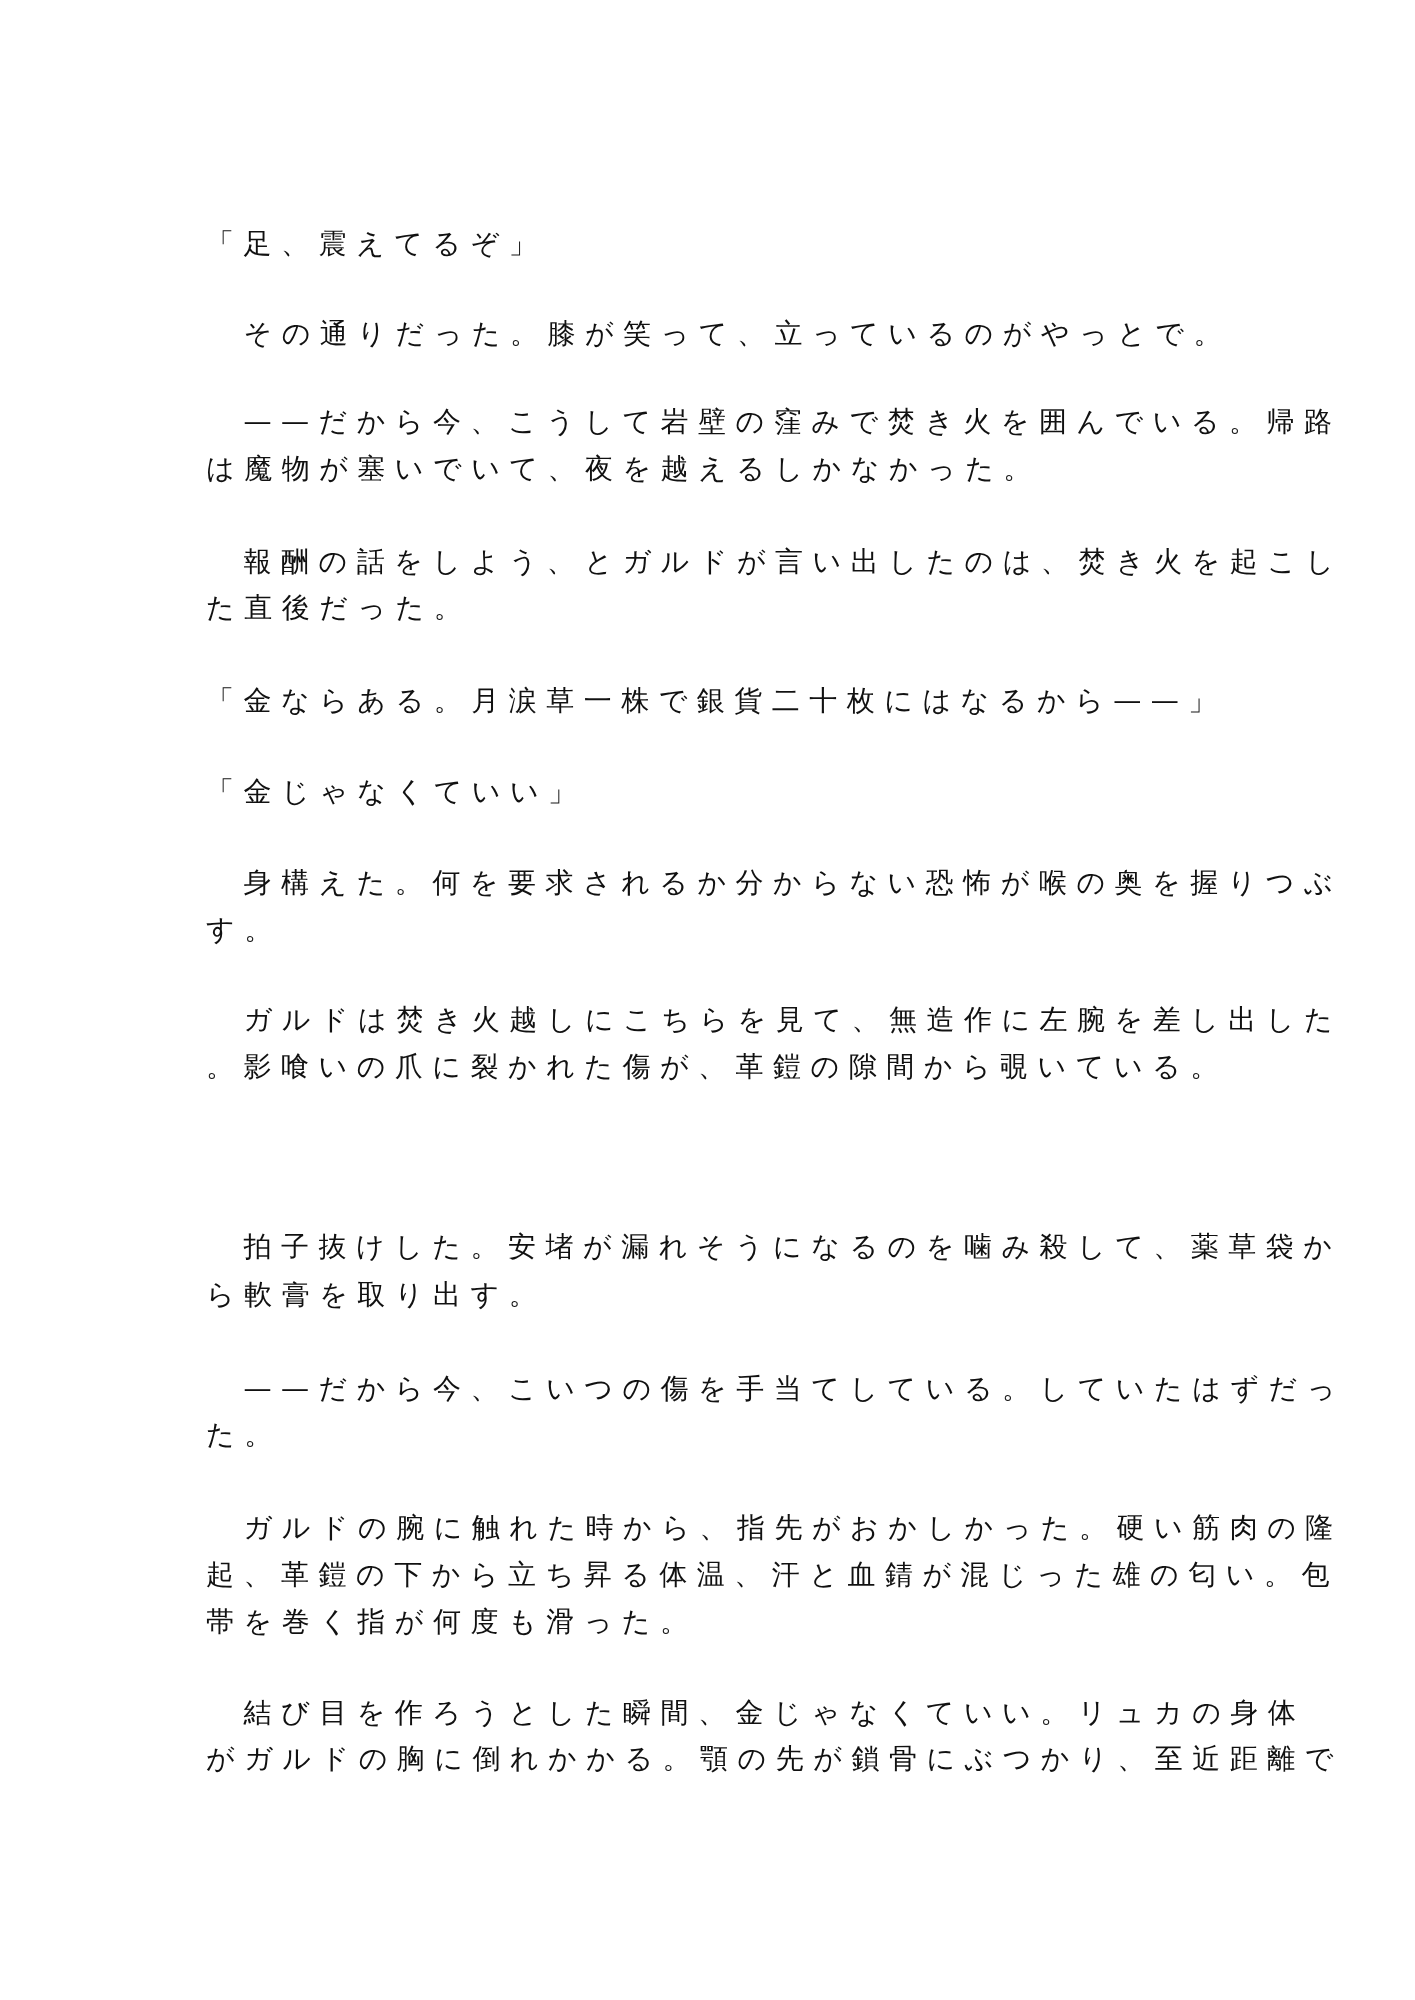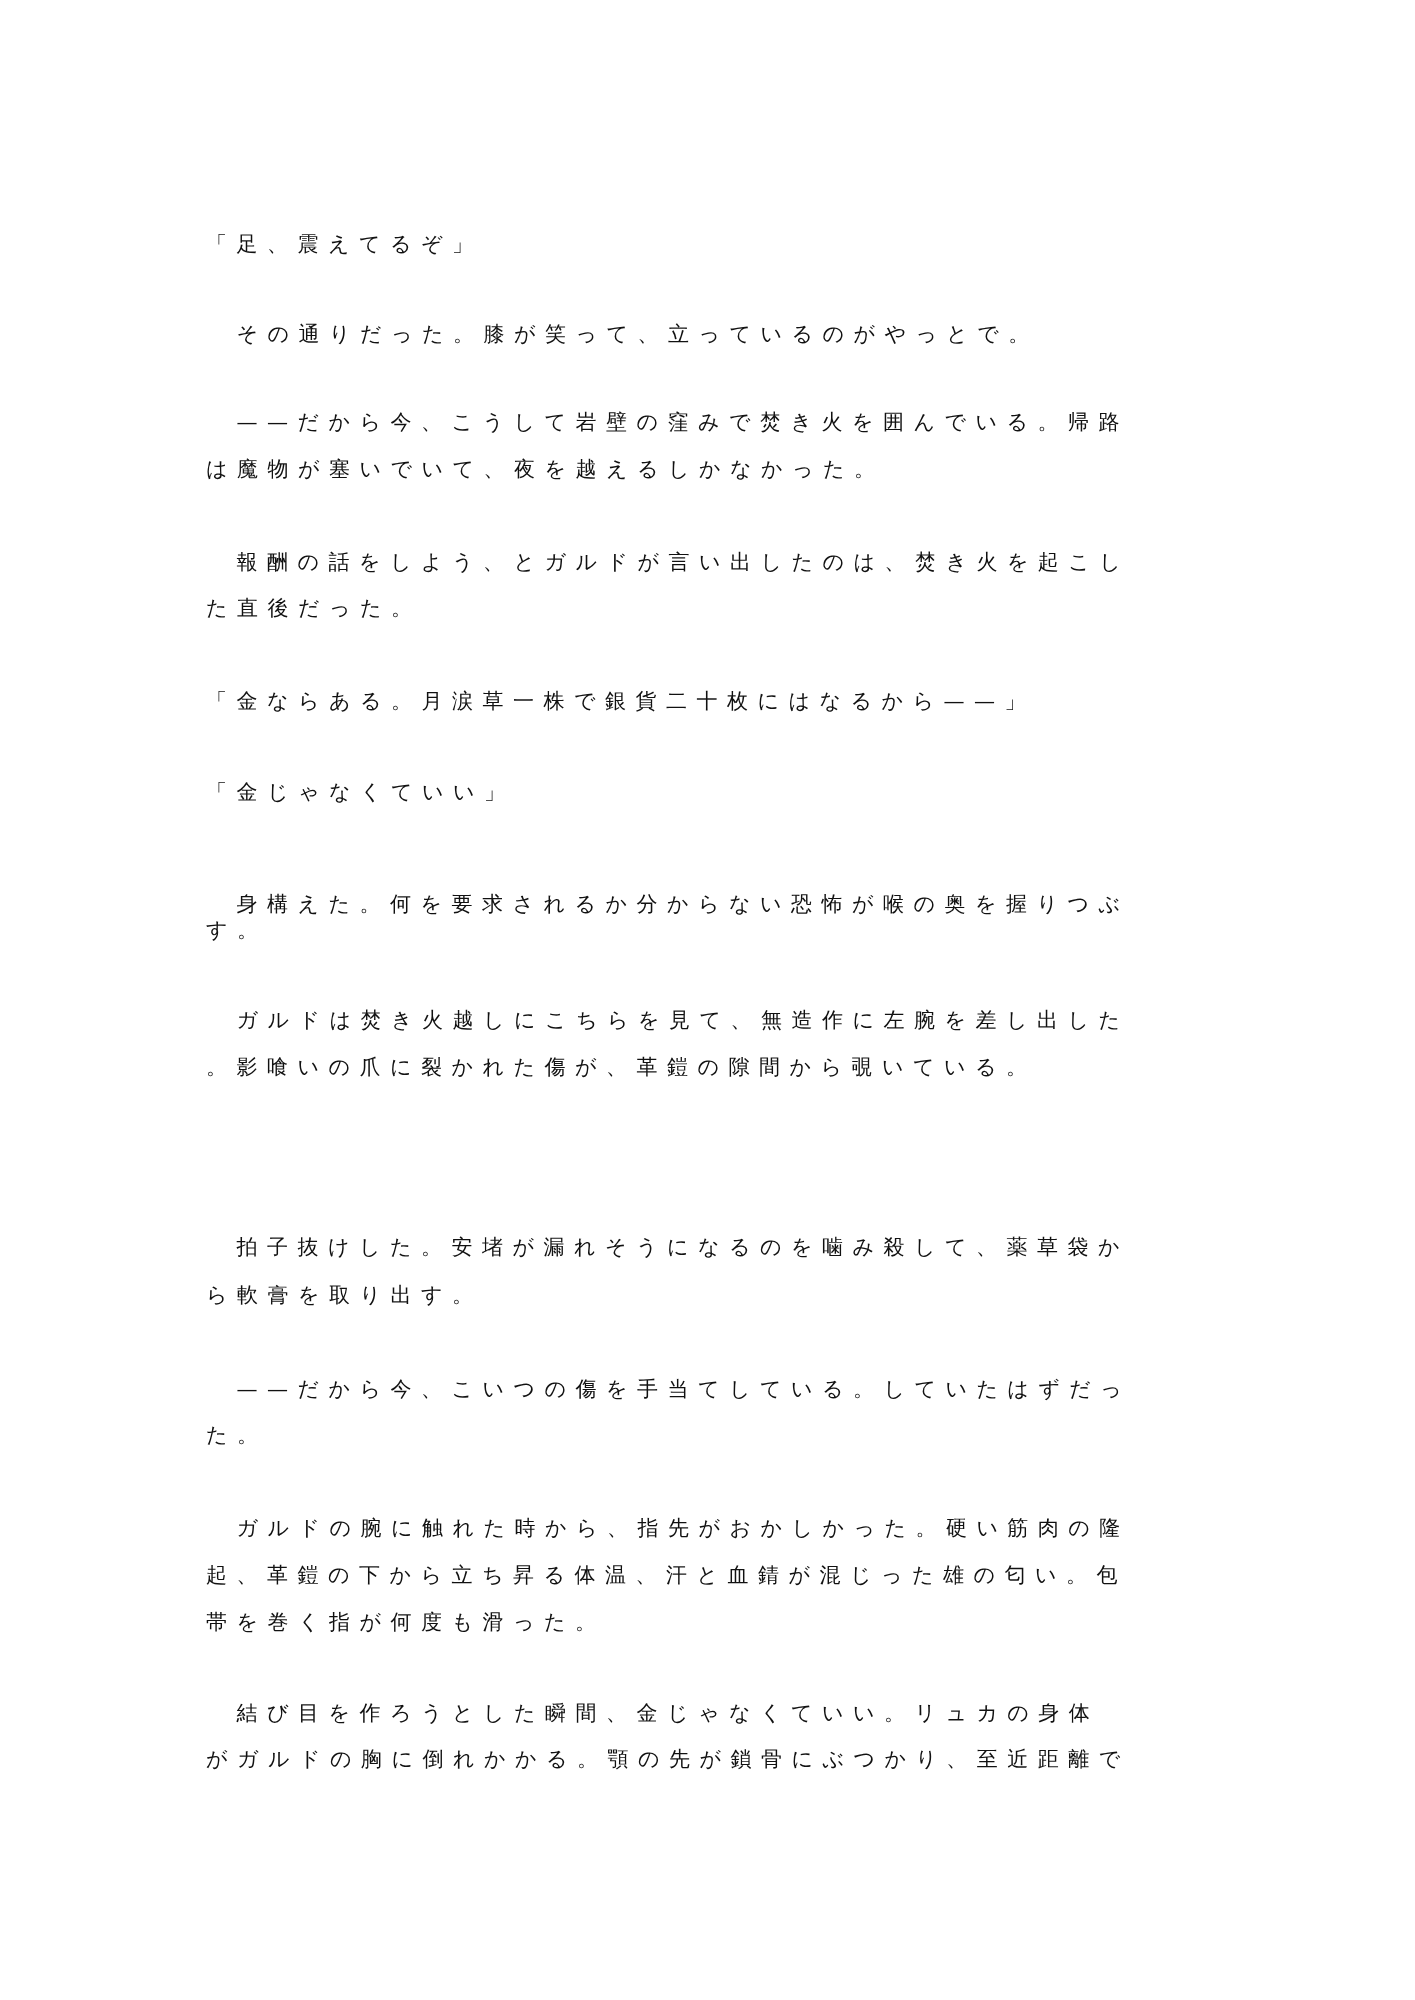--- a/index.html
+++ b/index.html
@@ -6,40 +6,40 @@
   body { width: 1415px; height: 2000px; position: relative; overflow: hidden; }
   .page {
     position: absolute; left: 0; top: 0; width: 1415px; height: 2000px;
     background: #ffffff;
   }
   .line {
     position: absolute;
     left: 206px;
     width: 1000px;
     font-family: "DejaVu Serif", "Liberation Serif", serif;
-    font-size: 21px;
+    font-size: 28px;
     letter-spacing: 9.5px;
     line-height: 36px;
     color: #111111;
     white-space: pre;
   }
 </style>
 </head>
 <body>
 
 <div class="page">
   <div class="line" style="top:226px">「足、震えてるぞ」</div>
   <div class="line" style="top:404px">　——だから今、こうして岩壁の窪みで焚き火を囲んでいる。帰路</div>
   <div class="line" style="top:316px">　その通りだった。膝が笑って、立っているのがやっとで。</div>
   <div class="line" style="top:544px">　報酬の話をしよう、とガルドが言い出したのは、焚き火を起こし</div>
   <div class="line" style="top:451px">は魔物が塞いでいて、夜を越えるしかなかった。</div>
   <div class="line" style="top:590px">た直後だった。</div>
   <div class="line" style="top:683px">「金ならある。月涙草一株で銀貨二十枚にはなるから——」</div>
   <div class="line" style="top:774px">「金じゃなくていい」</div>
-  <div class="line" style="top:886px">　身構えた。何を要求されるか分からない恐怖が喉の奥を握りつぶ</div>
+  <div class="line" style="top:865px">　身構えた。何を要求されるか分からない恐怖が喉の奥を握りつぶ</div>
   <div class="line" style="top:912px">す。</div>
   <div class="line" style="top:1002px">　ガルドは焚き火越しにこちらを見て、無造作に左腕を差し出した</div>
   <div class="line" style="top:1049px">。影喰いの爪に裂かれた傷が、革鎧の隙間から覗いている。</div>
   <div class="line" style="top:1229px">　拍子抜けした。安堵が漏れそうになるのを噛み殺して、薬草袋か</div>
   <div class="line" style="top:1277px">ら軟膏を取り出す。</div>
   <div class="line" style="top:1371px">　——だから今、こいつの傷を手当てしている。していたはずだっ</div>
   <div class="line" style="top:1417px">た。</div>
   <div class="line" style="top:1510px">　ガルドの腕に触れた時から、指先がおかしかった。硬い筋肉の隆</div>
   <div class="line" style="top:1604px">帯を巻く指が何度も滑った。</div>
   <div class="line" style="top:1557px">起、革鎧の下から立ち昇る体温、汗と血錆が混じった雄の匂い。包</div>

